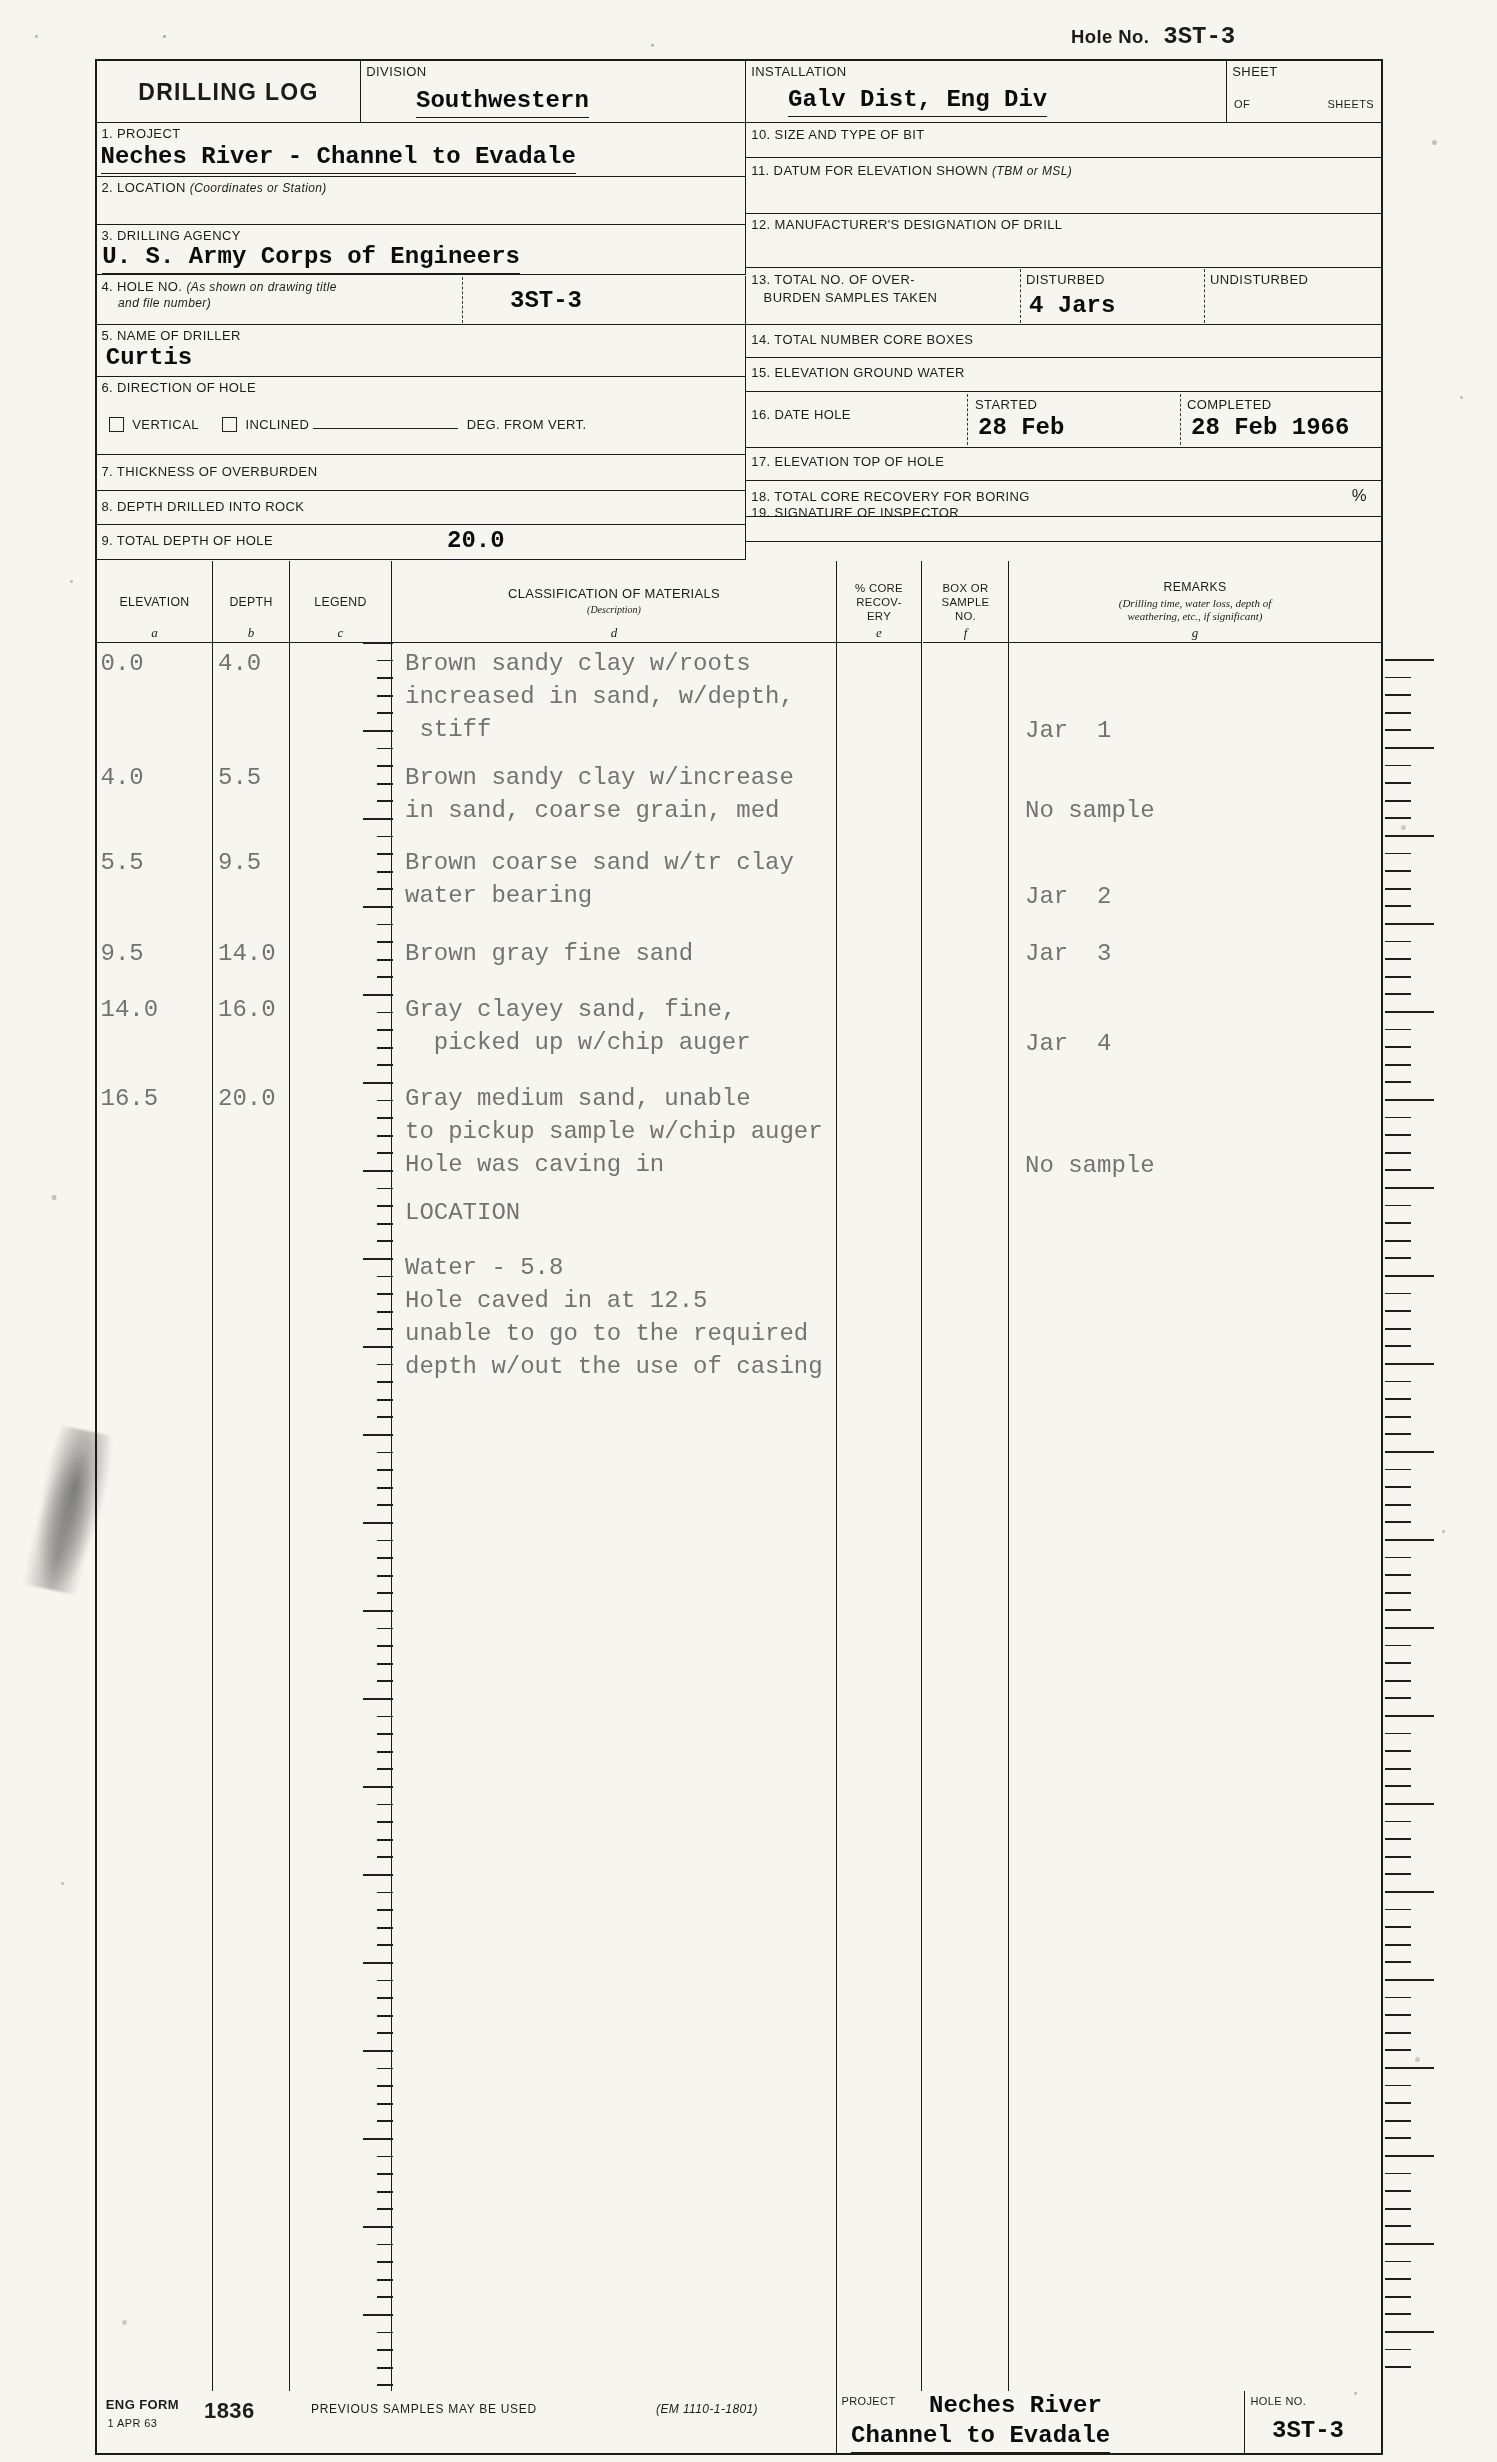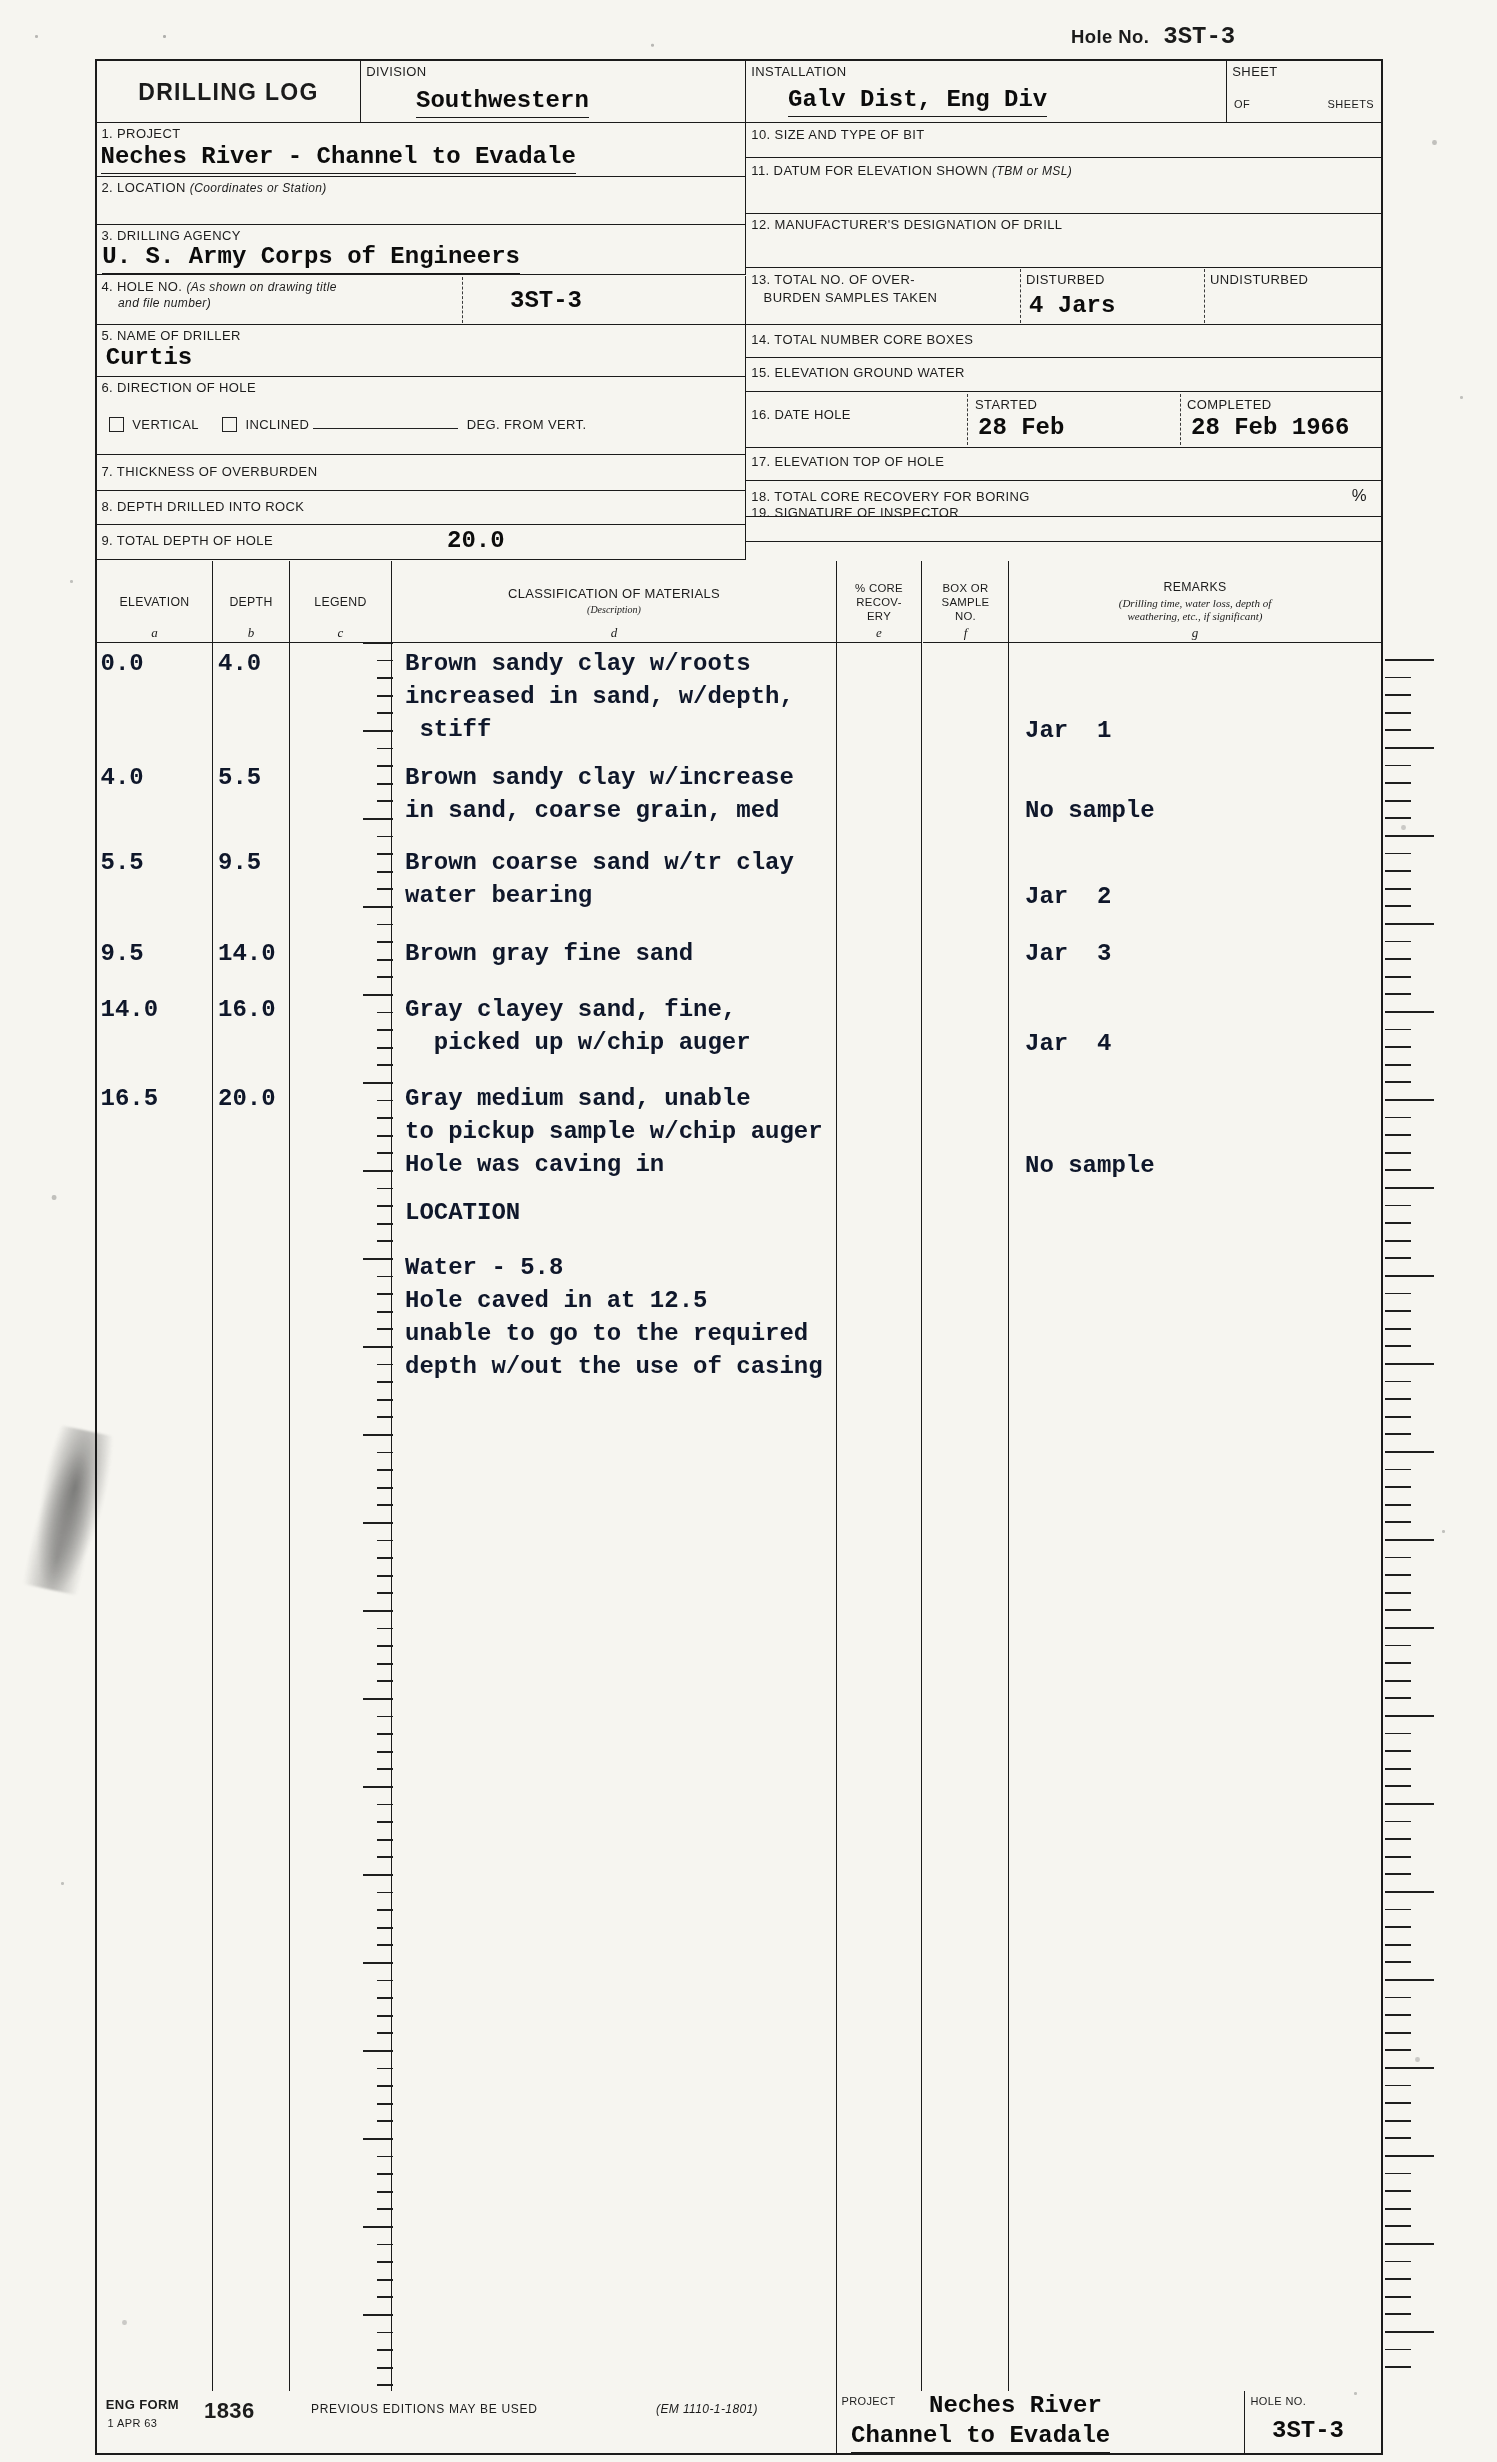--- a/index.html
+++ b/index.html
@@ -25,21 +25,21 @@
   .tcol.last{border-right:none}
   .thead{position:relative;height:82px;border-bottom:1.8px solid #1b1b1b;display:flex;
          flex-direction:column;align-items:center;justify-content:center;text-align:center;padding:1.8px}
   .thead .h{font-size:12.3px;letter-spacing:0.3px;white-space:pre-line;line-height:14px}
   .thead .h.big{font-size:13px}
   .thead .n{font-style:italic;font-family:"Liberation Serif",serif;font-size:10px;
             white-space:pre-line;line-height:13px;margin-top:2.6px}
   .col-letter{position:absolute;bottom:0.9px;left:0;right:0;text-align:center;
               font-size:13px;font-style:italic;font-family:"Liberation Serif",serif}
   .body-text{position:absolute;font-family:"Liberation Mono","DejaVu Sans Mono",monospace;
-             font-weight:bold;font-size:24px;line-height:33px;white-space:pre;color:#0f172a;z-index:3}
+             font-weight:normal;font-size:24px;line-height:33px;white-space:pre;color:#737373;z-index:3}
   .ruler{position:absolute;z-index:1}
   .r-short20{background:repeating-linear-gradient(to bottom,#1e1e1e 0 1.8px,transparent 1.8px 17.6px)}
   .r-long100{background:repeating-linear-gradient(to bottom,#1e1e1e 0 1.8px,transparent 1.8px 88px)}
   .footer-cell{position:absolute;top:2330px;height:62px;border-right:1.8px solid #1b1b1b}
   .footer-cell.noright{border-right:none}
   .small{font-size:11px}
   .hole-top{position:absolute;left:1071px;top:23px;z-index:4}
   .hole-top .lbl{font-size:18.5px;font-weight:bold;letter-spacing:0.4px}
   .hole-top .val{font-family:"Liberation Mono","DejaVu Sans Mono",monospace;font-weight:bold;
                  font-size:24px;margin-left:14px}
@@ -261,21 +261,21 @@
       <div class="body-text" style="left: 308px; top: 1190px; width: 429px;">Water - 5.8
 Hole caved in at 12.5
 unable to go to the required
 depth w/out the use of casing</div>
     </div>
 
   <div class="footer-cell" style="left:0;width:740px">
     <span class="label" style="left:8.8px;top:6.2px;font-weight:bold;font-size:13px">ENG FORM</span>
     <span class="label small" style="left:10.6px;top:26px">1 APR 63</span>
     <span class="label" style="left:107px;top:7px;font-weight:bold;font-size:22px">1836</span>
-    <span class="label" style="left:214px;top:11.4px;font-size:12px;letter-spacing:0.7px">PREVIOUS EDITIONS MAY BE USED</span>
+    <span class="label" style="left:214px;top:11.4px;font-size:12px;letter-spacing:0.7px">PREVIOUS SAMPLES MAY BE USED</span>
     <span class="label note" style="left:559px;top:11.4px">(EM 1110-1-1801)</span>
   </div>
   <div class="footer-cell" style="left:740px;width:408px">
     <span class="label small" style="left:4.4px;top:3.5px">PROJECT</span>
     <span class="mono" style="left:92px;top:0.9px">Neches River</span>
     <span class="mono underline" style="left:14px;top:31px">Channel to Evadale</span>
   </div>
   <div class="footer-cell noright" style="left:1149px;width:135px">
     <span class="label small" style="left:4.4px;top:3.5px">HOLE NO.</span>
     <span class="mono" style="left:26px;top:26px">3ST-3</span>

